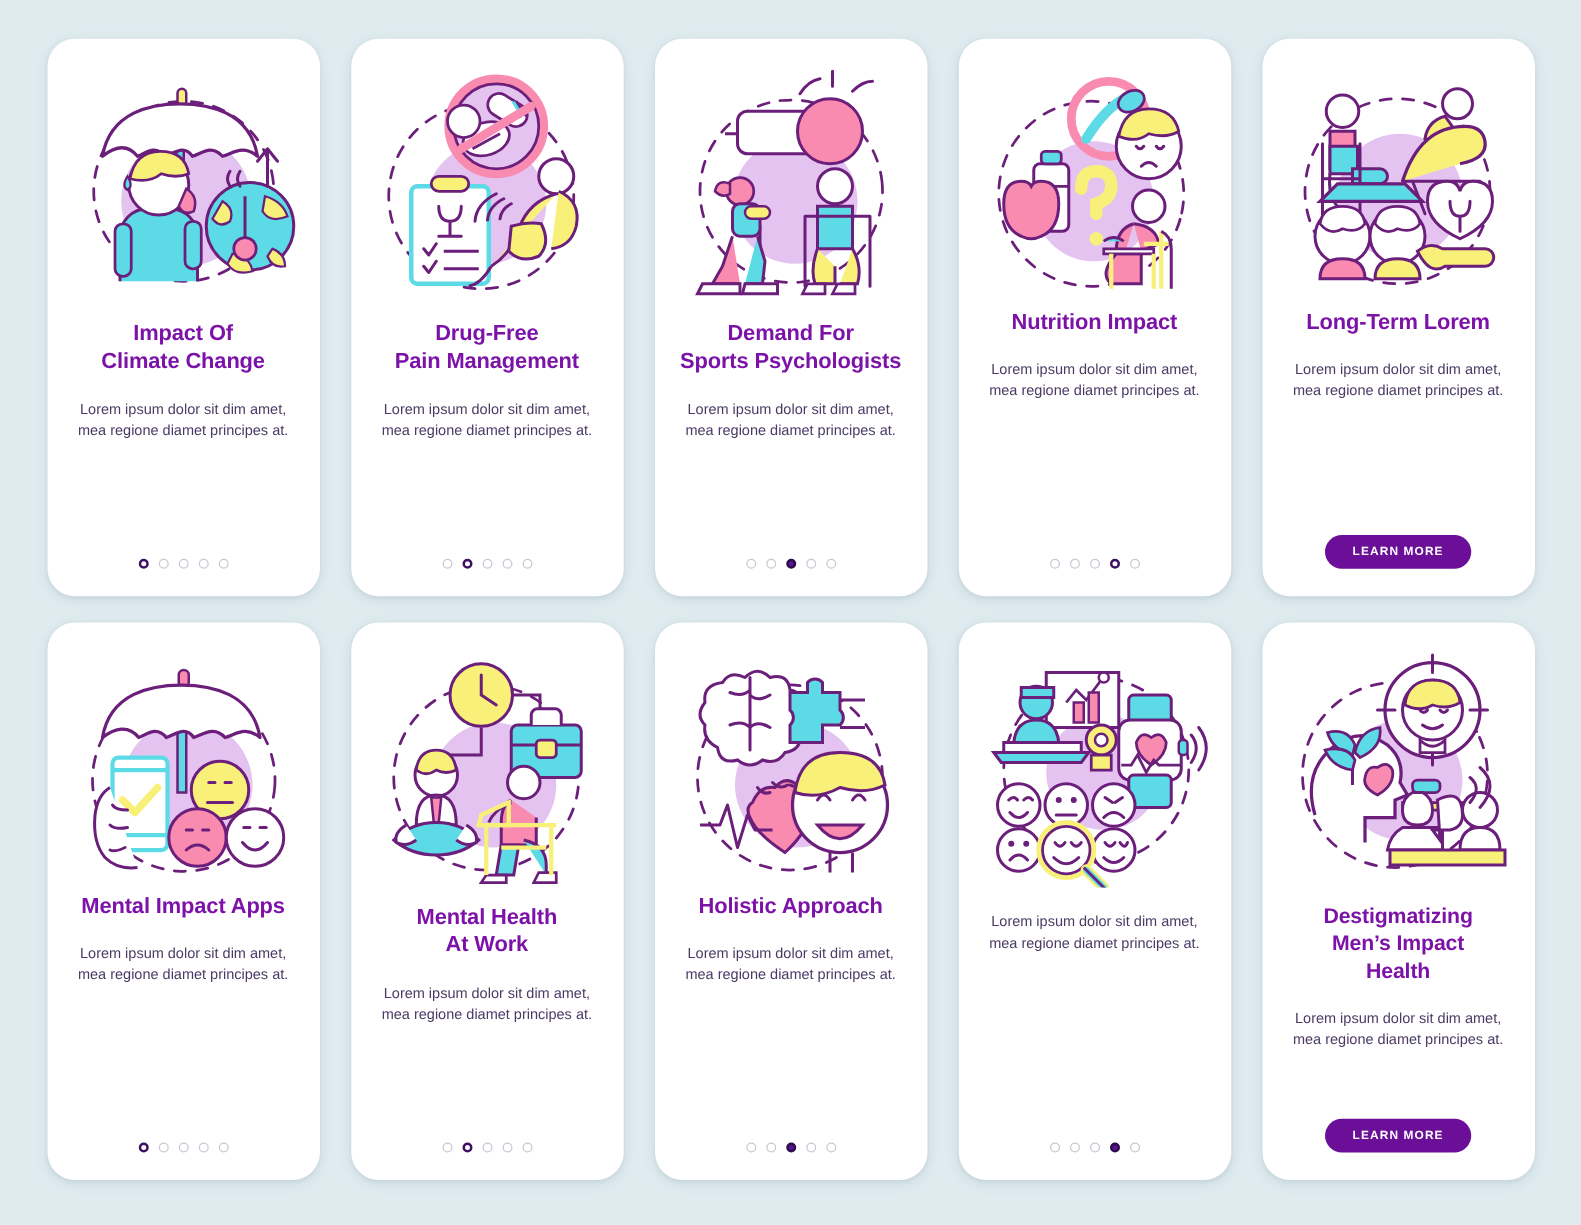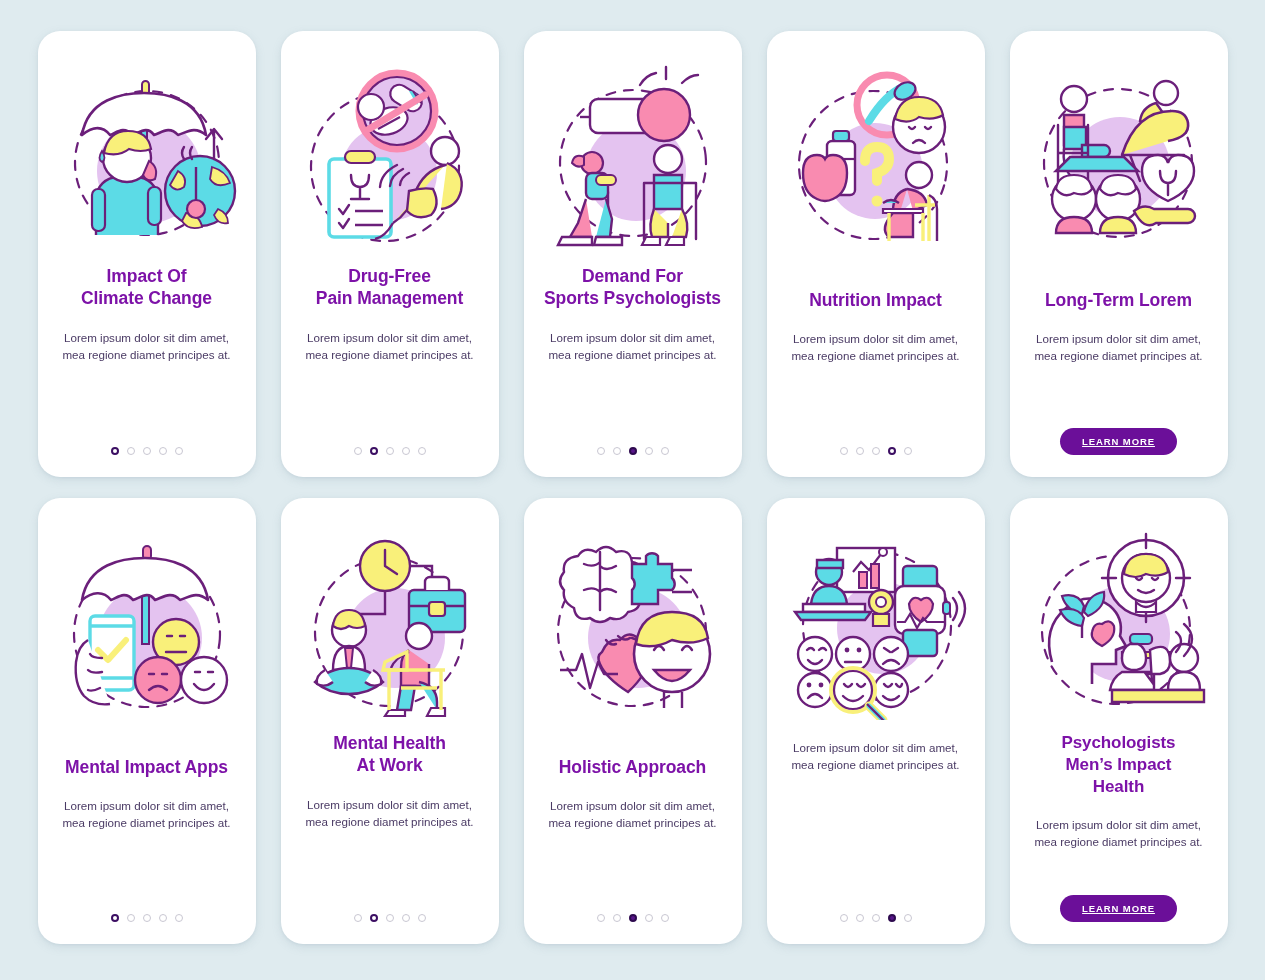--- a/index.html
+++ b/index.html
@@ -26,21 +26,21 @@
 
   .card {
     width: 218px;
     height: 446px;
     background: #ffffff;
     border-radius: 22px;
     box-shadow: 0 3px 10px rgba(120,150,165,0.18), 0 1px 3px rgba(120,150,165,0.12);
     display: flex;
     flex-direction: column;
     align-items: center;
-    padding: 26px 14px 18px 14px;
+    padding: 16px 14px 18px 14px;
     position: relative;
   }
 
   .illu-wrap {
     width: 186px;
     height: 190px;
     display: flex;
     align-items: center;
     justify-content: center;
     margin-top: 6px;
@@ -50,21 +50,21 @@
   .card-title {
     color: #7d12a8;
     font-weight: bold;
     font-size: 17.5px;
     line-height: 1.28;
     text-align: center;
     letter-spacing: -0.1px;
     margin-top: 12px;
     padding: 0 2px;
   }
-  .card-title.t-1line { margin-top: 36px; }
+  .card-title.t-1line { margin-top: 3px; }
   .card-title.t-3line { font-size: 17px; }
 
   .card-desc {
     color: #4a3a64;
     font-size: 11.6px;
     line-height: 1.45;
     text-align: center;
     margin-top: 20px;
     padding: 0 6px;
     font-family: "Liberation Sans", sans-serif;
@@ -99,21 +99,20 @@
     background: #6b0f99;
     color: #ffffff;
     font-size: 9.5px;
     font-weight: bold;
     letter-spacing: 0.9px;
     border: none;
     border-radius: 20px;
     padding: 8px 22px;
     cursor: pointer;
     font-family: "Liberation Sans", sans-serif;
-    text-decoration: underline;
   }
 </style>
 </head>
 <body>
 
 <div id="app">
   <div class="row row-1">
       <div class="card">
         <div class="illu-wrap">
           <svg width="186" height="190" viewBox="0 0 186 190">
@@ -487,20 +486,20 @@
     <rect x="104" y="104" width="22" height="10" rx="4" fill="#5cdbe6" stroke="#6b1f7a" stroke-width="2.2"></rect>
     <path d="M104 114 q-8 4 -8 14 q0 12 12 12 q12 0 12 -12 q0 -10 -8 -14Z" fill="#ffffff" stroke="#6b1f7a" stroke-width="2.4"></path>
     <path d="M96 142 q-10 6 -12 18 h44 v-18Z" fill="#ffffff" stroke="#6b1f7a" stroke-width="2.4"></path>
     <circle cx="158" cy="128" r="14" fill="#ffffff" stroke="#6b1f7a" stroke-width="2.4"></circle>
     <path d="M142 160 q0 -18 16 -18 q16 0 16 18Z" fill="#ffffff" stroke="#6b1f7a" stroke-width="2.4"></path>
     <path d="M124 120 q20 -10 20 12 q0 10 -10 12 l-14 0 l6 8Z" fill="#ffffff" stroke="#6b1f7a" stroke-width="2.4"></path>
     <path d="M150 102 q10 8 0 20 M158 94 q16 14 0 32" fill="none" stroke="#6b1f7a" stroke-width="2.4" stroke-linecap="round" stroke-linejoin="round"></path>
     <path d="M86 160 h92 v12 h-92Z" fill="#f9f07a" stroke="#6b1f7a" stroke-width="2.4"></path>
   </svg>
         </div>
-        <div class="card-title t-3line"><span>Psychologists</span><br><span>Men’s Impact</span><br><span>Health</span></div>
+        <div class="card-title t-3line"><span>Destigmatizing</span><br><span>Men’s Impact</span><br><span>Health</span></div>
         <div class="card-desc">Lorem ipsum dolor sit dim amet, mea regione diamet principes at.</div>
         <div class="card-bottom">
           <button class="learn-more">LEARN MORE</button>
         </div>
       </div>
     </div>
 </div>
 
 </body></html>

